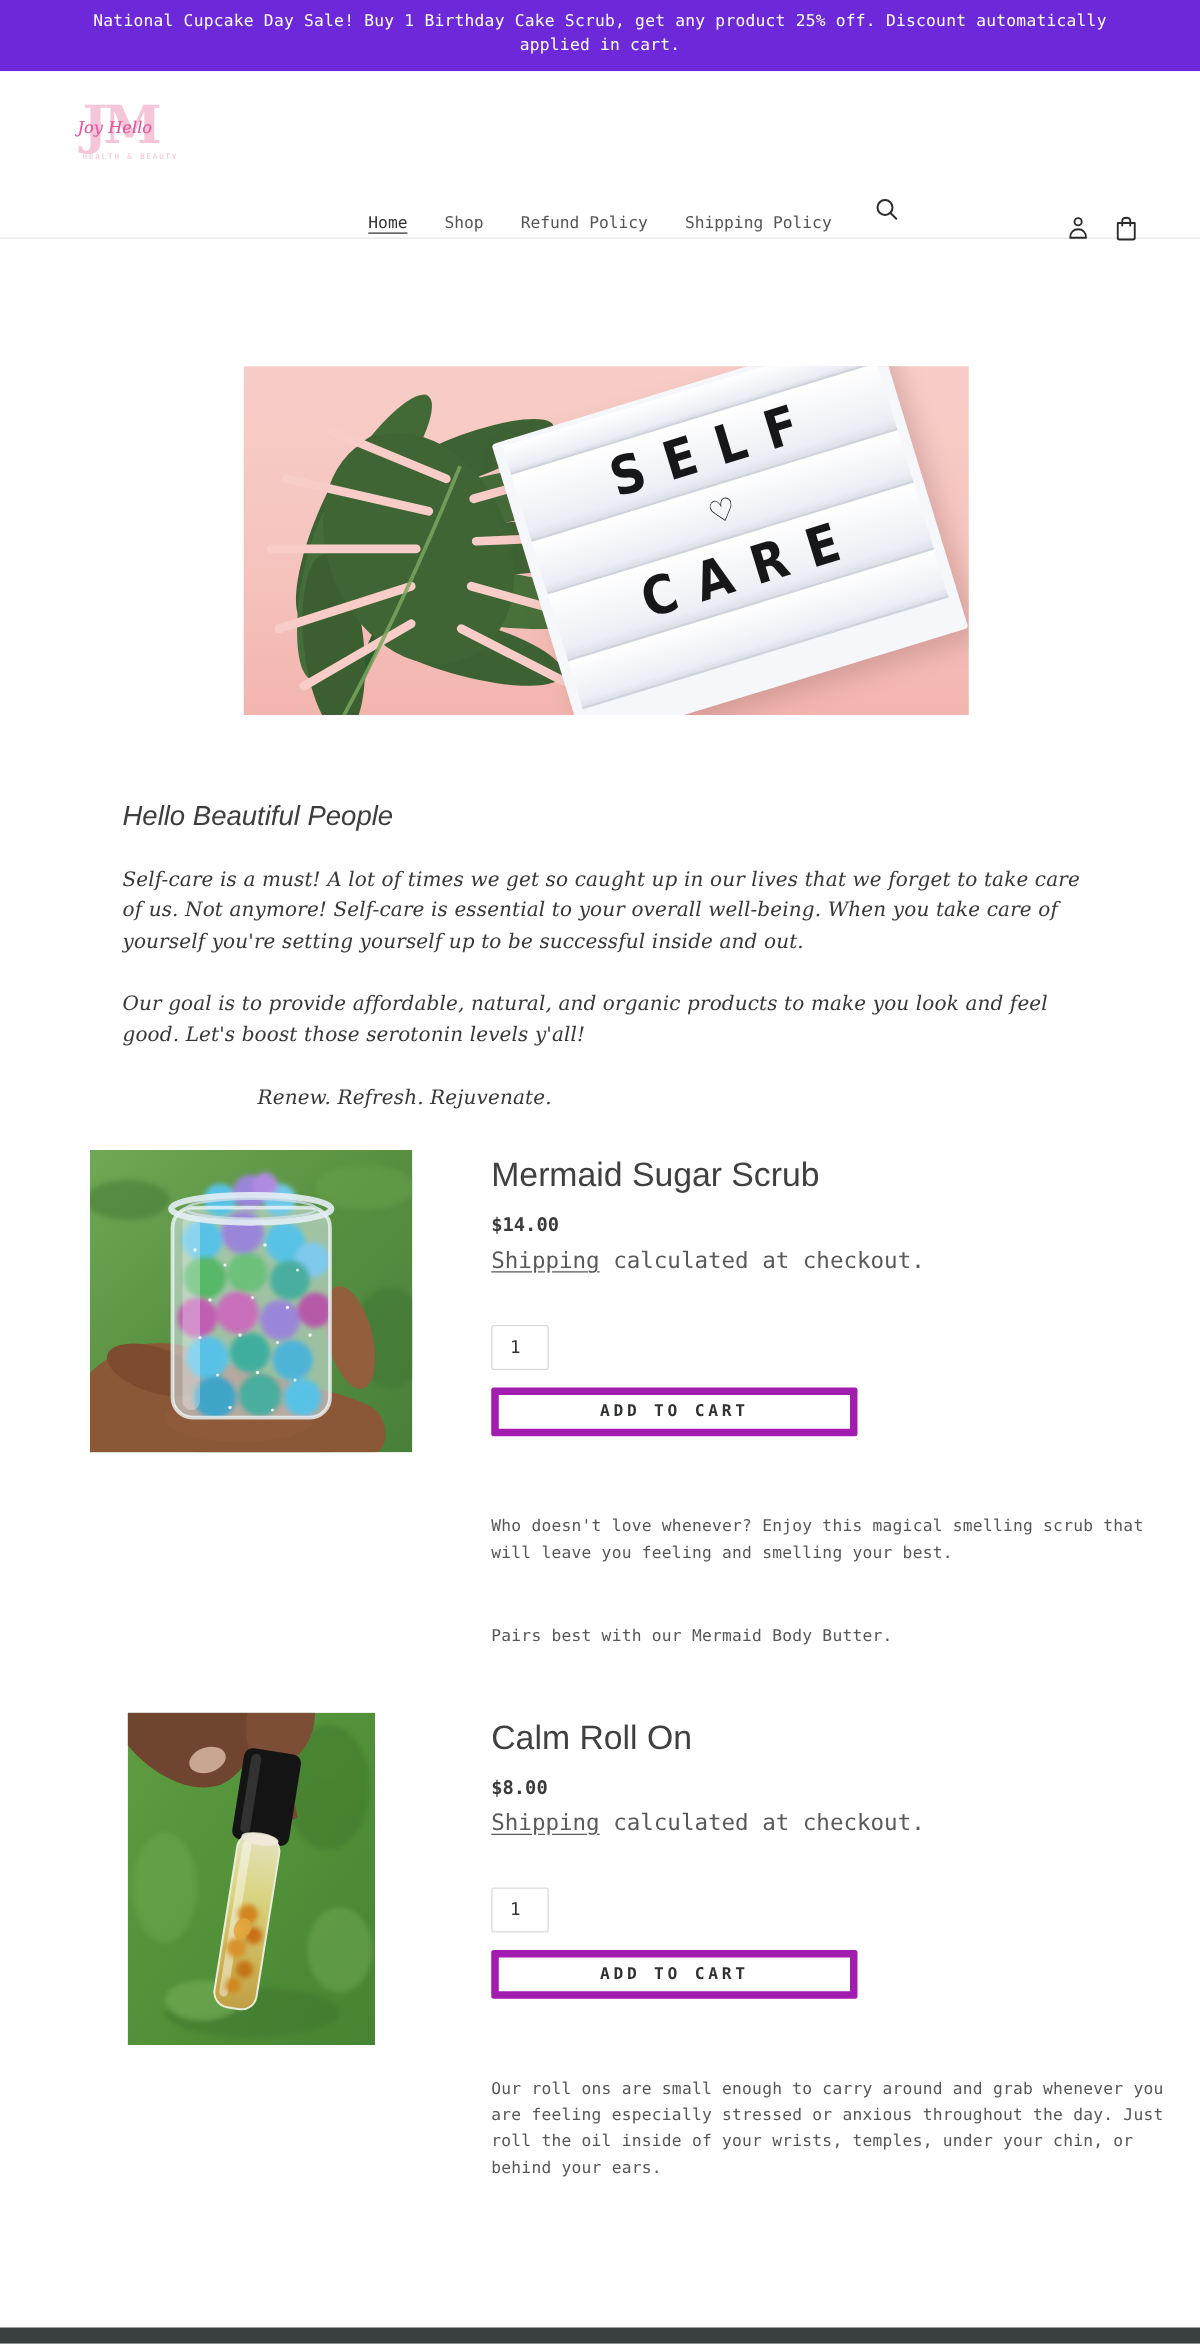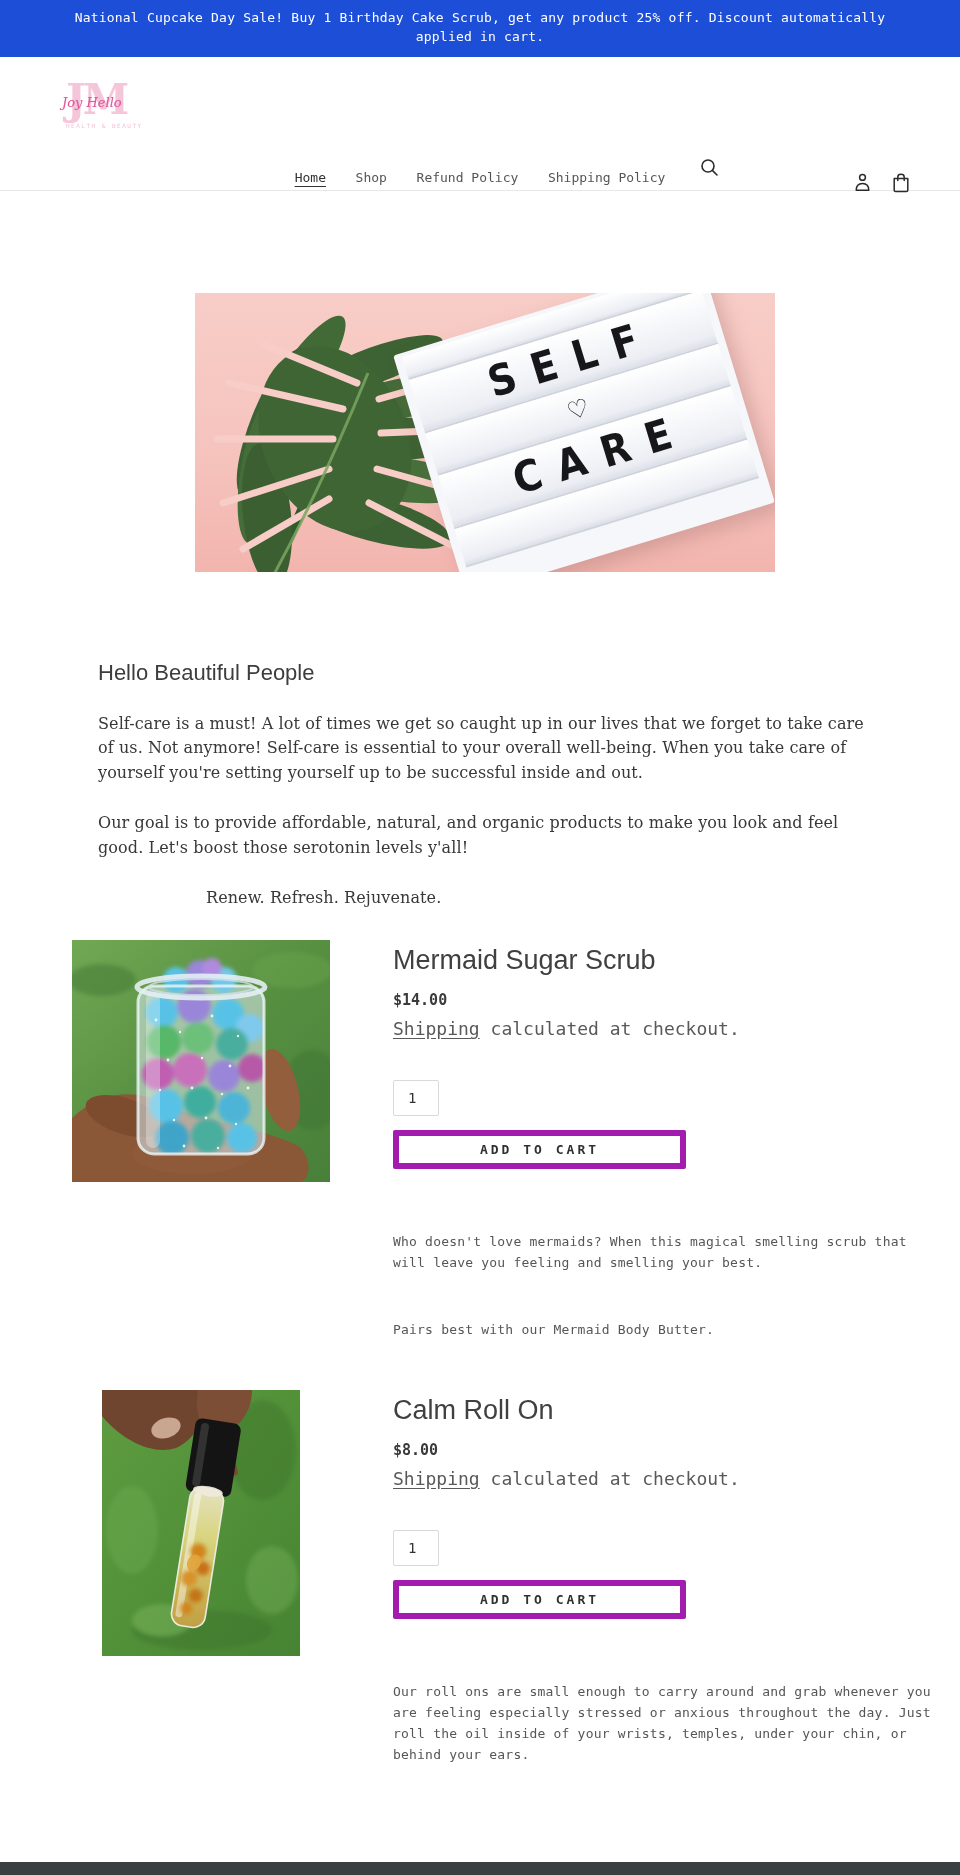--- a/index.html
+++ b/index.html
@@ -3,21 +3,21 @@
 <meta charset="utf-8">
 <style>
   * { margin:0; padding:0; box-sizing:border-box; }
   html,body { background:#ffffff; }
   body {
     width:960px; height:1875px; position:relative; overflow:hidden;
     font-family:"DejaVu Sans Mono", monospace; color:#3d4246;
   }
 
   
-  .announcement { background:#1d4ed8; padding:9px 0 10px; }
+  .announcement { background:#6d28d9; padding:9px 0 10px; }
   .announcement-inner {
     max-width:856px; margin:0 auto; text-align:center;
     color:#ffffff; font-size:13px; line-height:1.45; letter-spacing:.2px;
   }
 
   
   .site-header { position:relative; height:134px; background:#fff; border-bottom:1px solid #e8e8e8; }
   .logo { position:absolute; left:66px; top:22px; width:78px; text-align:left; cursor:pointer; }
   .logo-jm {
     font-family:"DejaVu Serif", serif; font-weight:bold; font-size:42px; line-height:1;
@@ -54,21 +54,21 @@
   .lb-spacer { height:24px; }
   .lb-letters-row { height:56px; }
   .lb-heart-row { height:44px; }
   .lb-letters {
     font-family:"DejaVu Sans", sans-serif; font-weight:800; font-size:38px;
     letter-spacing:17px; color:#17171a; text-indent:17px; transform:scaleY(1.12);
   }
   .lb-heart { font-size:30px; color:#26262a; }
 
   
-  .intro { margin:88px 82px 0 98px; }
+  .intro { margin:68px 82px 0 98px;font-style:italic; }
   .intro-heading {
     font-family:"Liberation Sans", sans-serif; font-size:22px; font-weight:400;
     color:#3d3d3d; margin-bottom:26px;
   }
   .intro p {
     font-family:"DejaVu Serif", serif; font-size:16px; line-height:1.55; color:#383838;
     margin-bottom:25px; letter-spacing:.1px;
   }
   .intro .tagline { padding-left:108px; margin-bottom:0; }
 
@@ -286,21 +286,21 @@
     </svg>
   </div>
   <div class="product-details">
     <h3 class="product-title">Mermaid Sugar Scrub</h3>
     <div class="product-price">$14.00</div>
     <div class="product-shipping">
       <span class="shipping-link">Shipping</span><span> calculated at checkout.</span>
     </div>
     <input class="qty-input" type="text" value="1" style="">
     <button class="add-to-cart">ADD TO CART</button>
-    <p class="product-desc desc-first">Who doesn't love mermaids? When this magical smelling scrub that will leave you feeling and smelling your best.</p>
+    <p class="product-desc desc-first">Who doesn't love whenever? Enjoy this magical smelling scrub that will leave you feeling and smelling your best.</p>
     <p class="product-desc desc-second">Pairs best with our Mermaid Body Butter.</p>
   </div>
 </section>
 
 <section class="product product-2">
   <div class="product-media">
     <svg width="198" height="266" viewBox="0 0 198 266">
       <defs>
         <linearGradient id="grass2" x1="0" y1="0" x2="1" y2="1">
           <stop offset="0" stop-color="#5f9c41"></stop>

